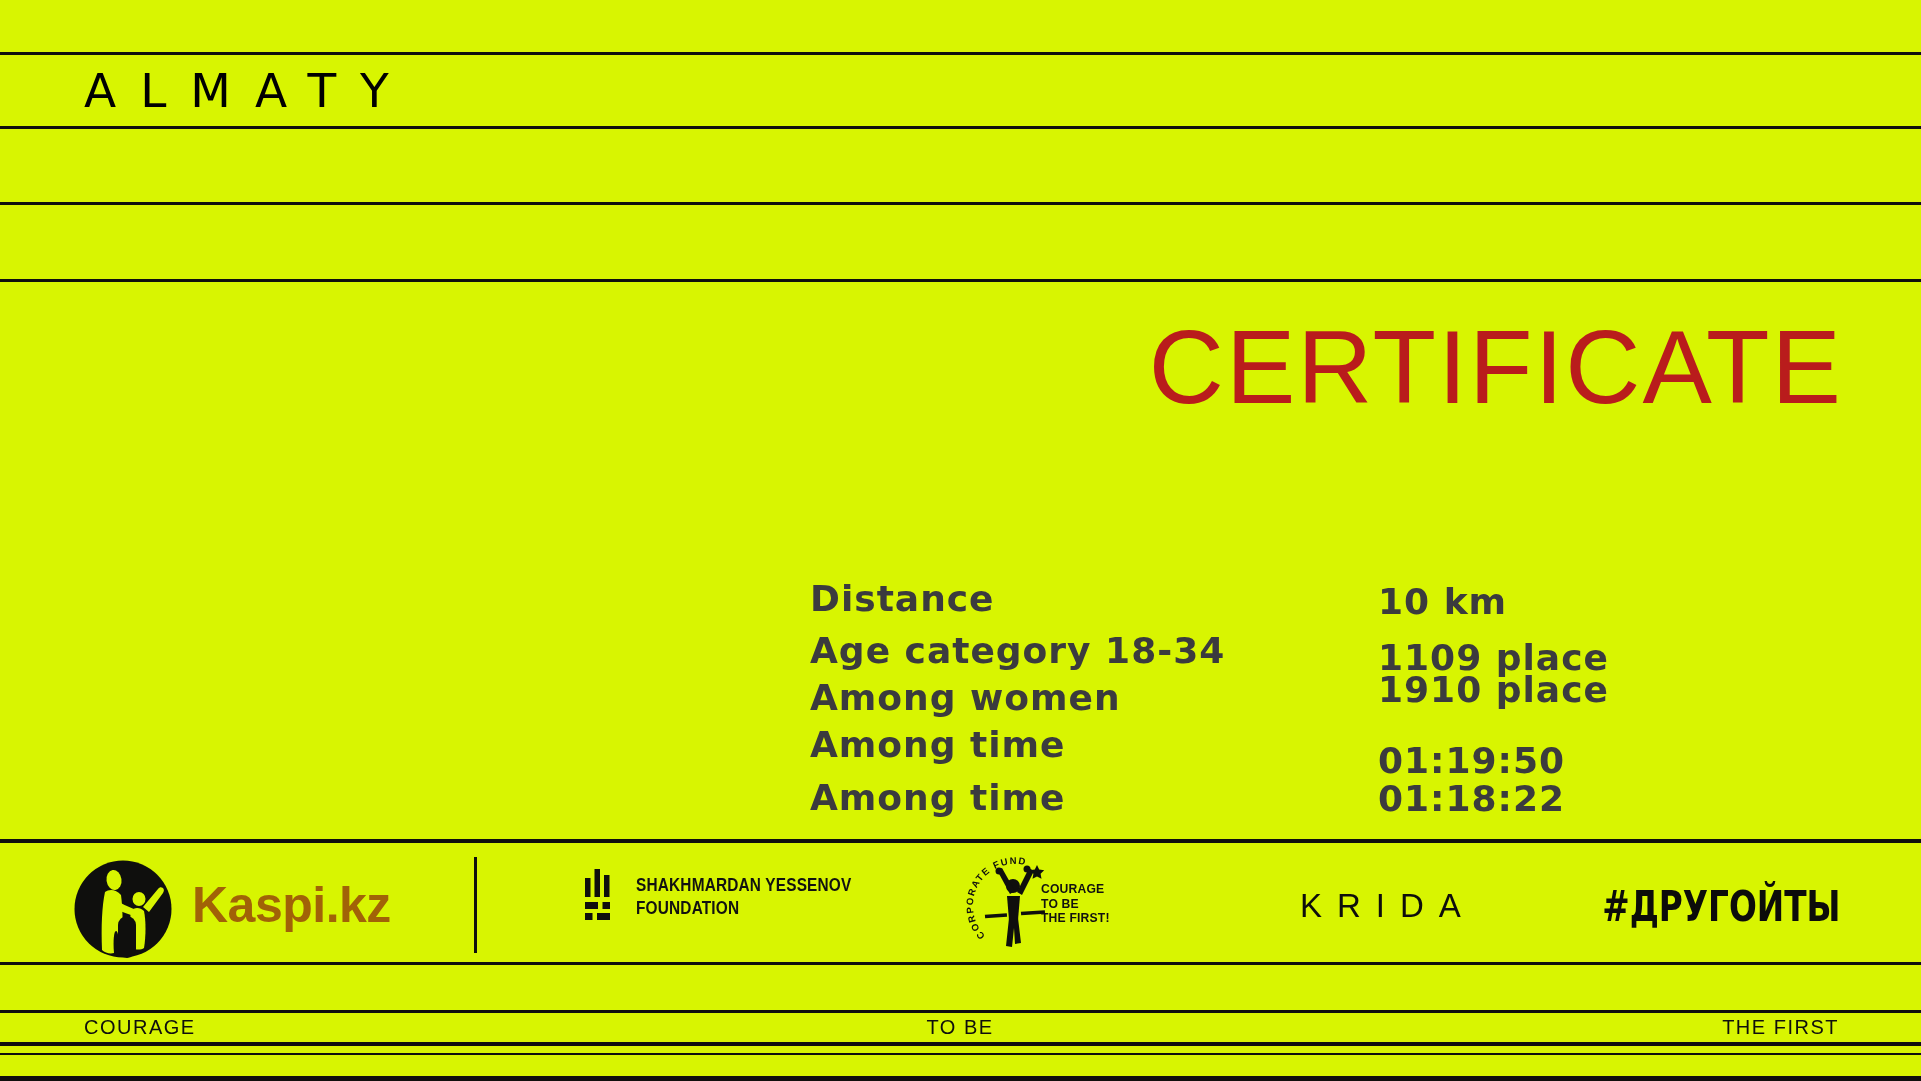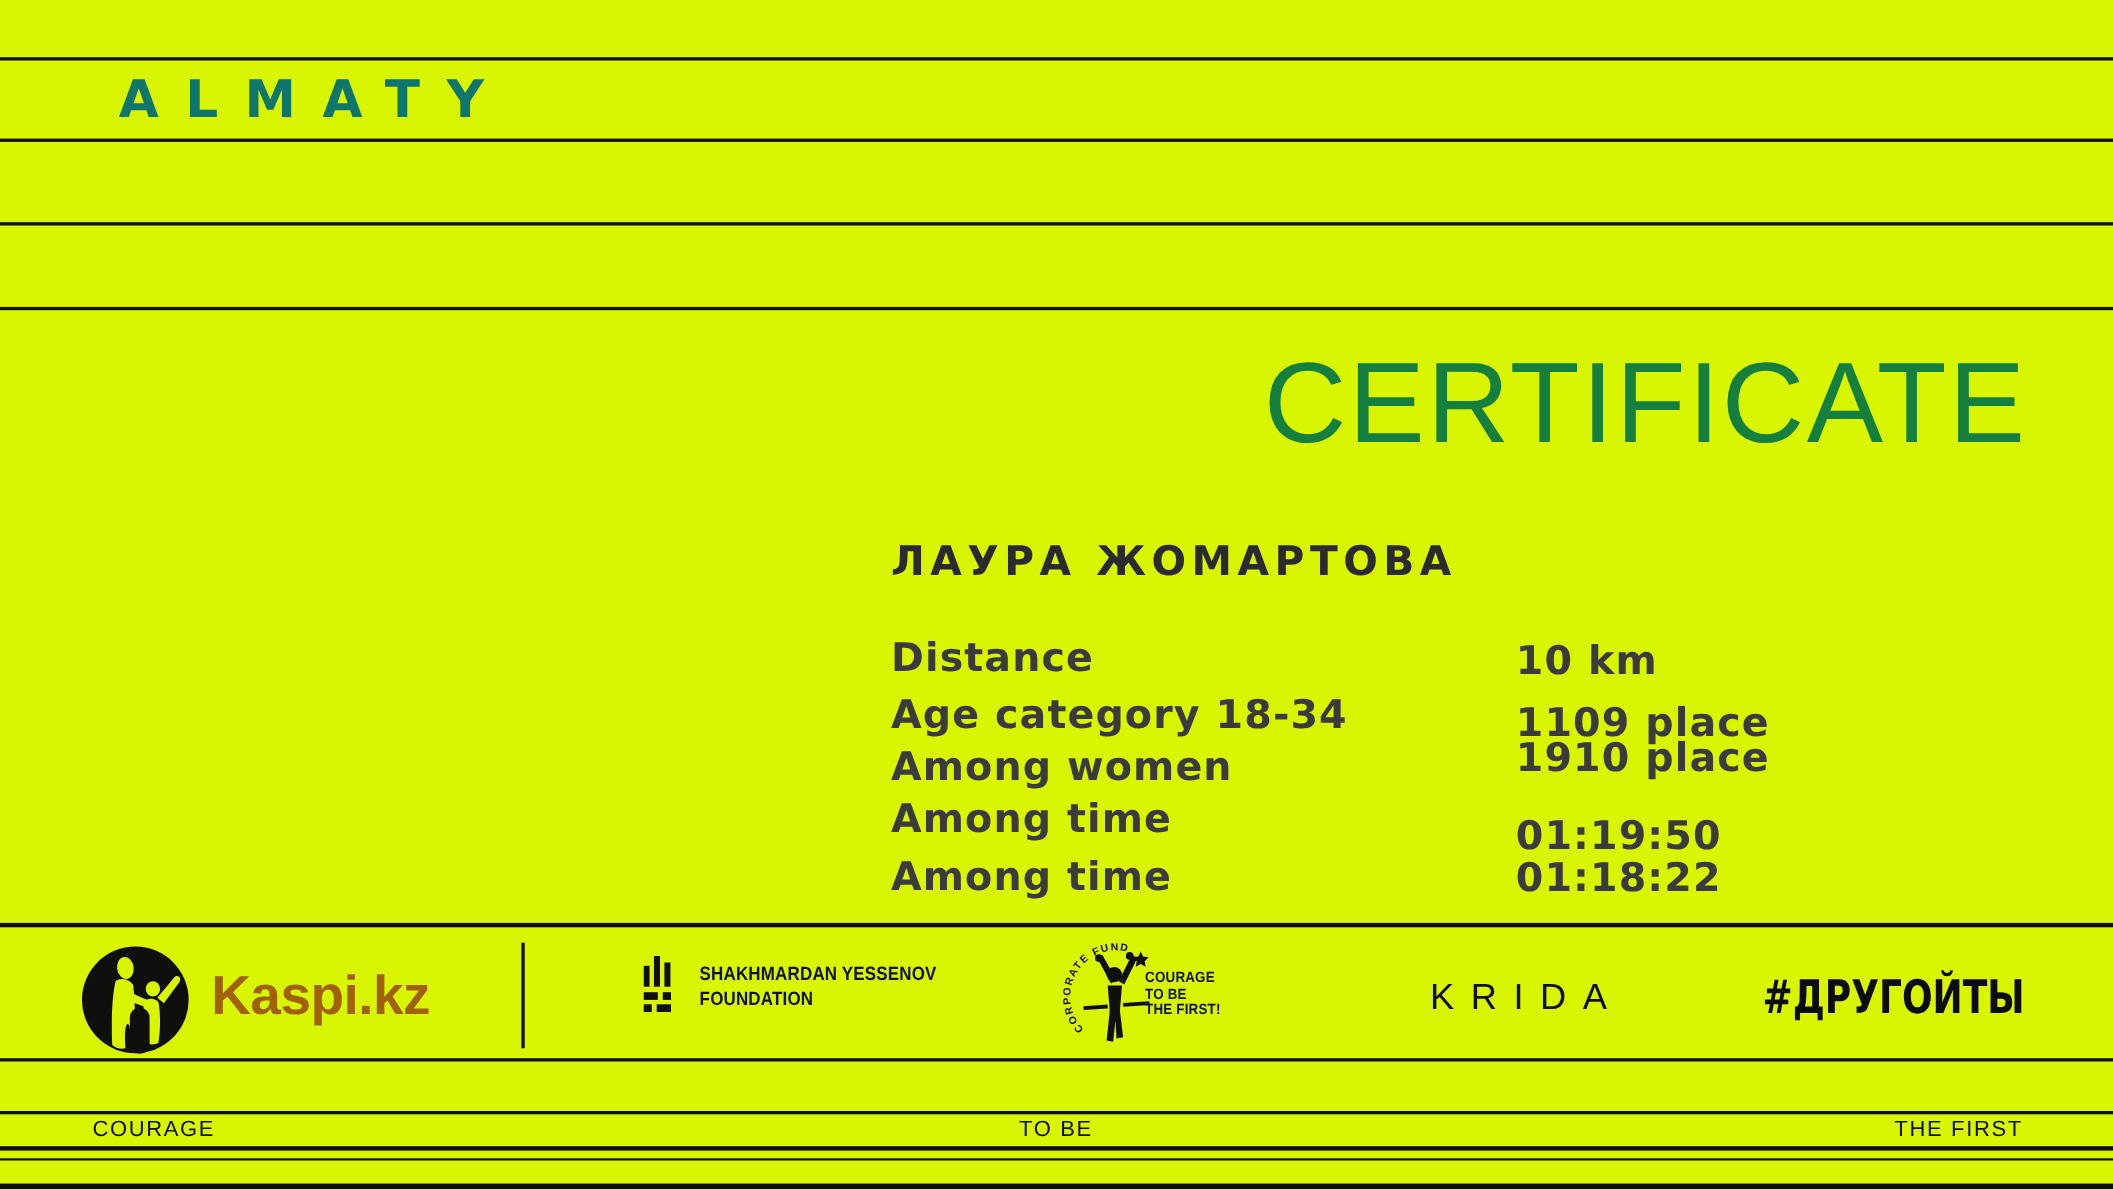--- a/index.html
+++ b/index.html
@@ -9,35 +9,35 @@
     width:1921px;height:1081px;
     background:#d8f501;
     overflow:hidden;
     font-family:"DejaVu Sans",sans-serif;
     color:#0e0e0c;
   }
   .line{position:absolute;left:0;width:1921px;background:#0f0f0d;}
   .band{position:absolute;left:0;width:1921px;display:flex;align-items:center;}
 
   
-  .brand{font-weight:700;color:#0f766e;white-space:nowrap;margin-left:24px;}
+  .brand{font-weight:400;color:#000000;white-space:nowrap;}
   #almaty-band{top:54px;height:72px;padding-left:84px;}
   #almaty-band .brand{font-size:47px;letter-spacing:24px;}
   #marathon-band{top:129px;height:73px;justify-content:flex-end;padding-right:83px;}
   #marathon-band .brand{font-size:48px;letter-spacing:26px;margin-right:-26px;}
   #est-band{top:205px;height:74px;justify-content:flex-end;padding-right:83px;}
   #est-band .est{font-size:27px;font-weight:500;letter-spacing:4.5px;margin-right:-4.5px;white-space:nowrap;}
 
   
   #cert-title{
     position:absolute;top:315px;right:80px;
     font-family:"Liberation Sans",sans-serif;
     font-size:104px;font-weight:400;line-height:1;
     letter-spacing:2px;margin-right:-2px;
-    color:#15803d;white-space:nowrap;
+    color:#b91c1c;white-space:nowrap;
   }
 
   
   #participant-name{
     position:absolute;left:810px;top:489px;
     font-size:37px;font-weight:700;letter-spacing:5px;
     color:#2b2b2f;white-space:nowrap;
   }
   .res-label,.res-value{
     position:absolute;font-size:36px;font-weight:700;
@@ -107,21 +107,20 @@
   <div class="line" style="top:1042px;height:4px;"></div>
   <div class="line" style="top:1053px;height:2px;"></div>
   <div class="line" style="top:1076px;height:5px;"></div>
 
   <div class="band" id="almaty-band">
     <div class="brand">ALMATY</div>
   </div>
 
   <div id="cert-title">CERTIFICATE</div>
 
-  <div id="participant-name">ЛАУРА ЖОМАРТОВА</div>
 
   <div class="res-label" style="top:577px;">Distance</div>
   <div class="res-value" style="top:580px;">10 km</div>
   <div class="res-label" style="top:629px;">Age category 18-34</div>
   <div class="res-value" style="top:636px;">1109 place</div>
   <div class="res-label" style="top:676px;">Among women</div>
   <div class="res-value" style="top:668px;">1910 place</div>
   <div class="res-label" style="top:723px;">Among time</div>
   <div class="res-value" style="top:724px;margin-top:15px;">01:19:50</div>
   <div class="res-label" style="top:776px;">Among time</div>

